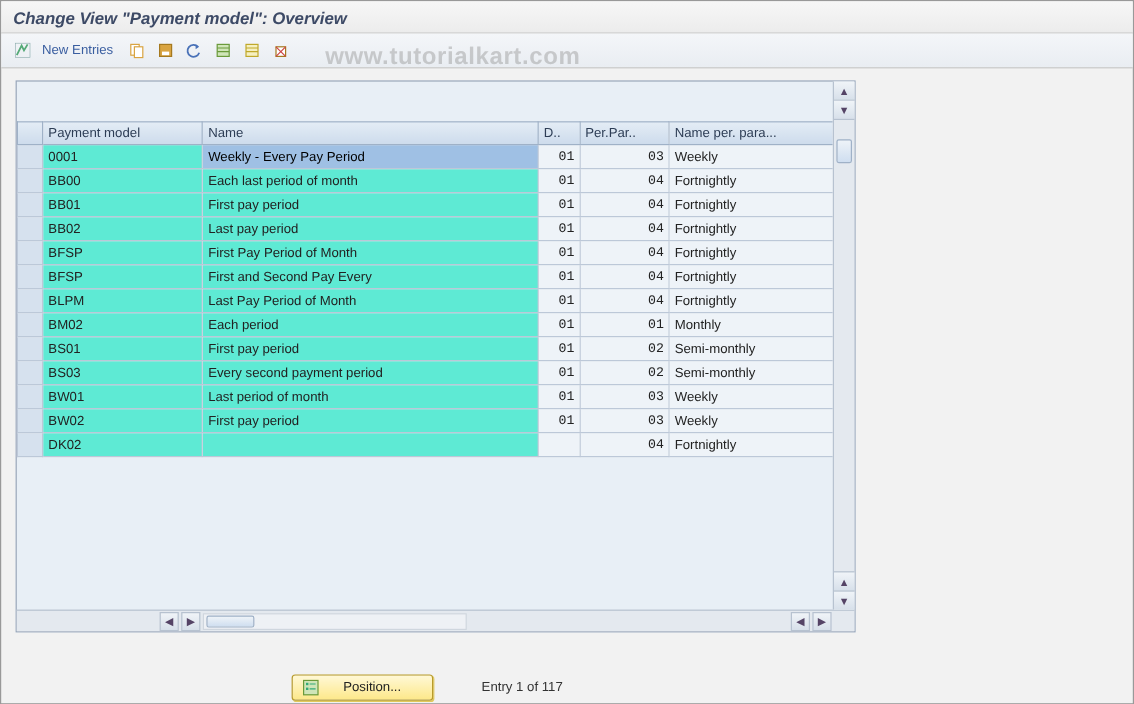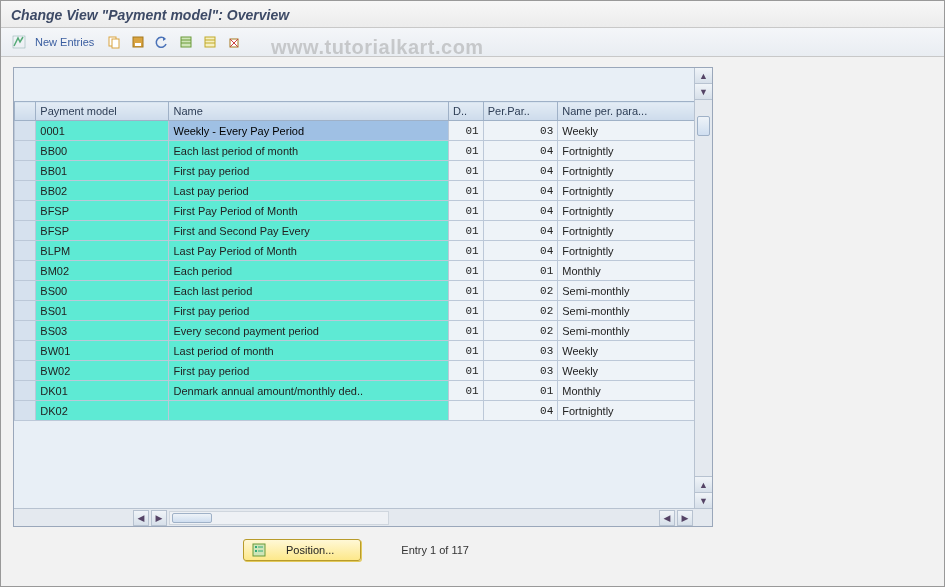--- a/index.html
+++ b/index.html
@@ -147,20 +147,21 @@
     border:1px solid #b7c2d0;margin:1px;
     font-size:9px;color:#546;cursor:pointer;
   }
   .hscroll .htrack {height:14px;background:#eef1f5;border:1px solid #cfd6de;margin:1px;position:relative;}
   .hscroll .hthumb{position:absolute;left:2px;top:1px;bottom:1px;width:40px;background:linear-gradient(#eef3f8,#cfdef0);border:1px solid #9fb1c7;border-radius:2px;}
   .footer {
     display:flex;
     align-items:center;
     gap:40px;
     padding:12px 0 0 230px;
+    margin-top:23px;
   }
   .pos-btn {
     display:inline-flex;align-items:center;gap:20px;
     padding:3px 26px 3px 8px;
     background:linear-gradient(#fff8d6,#fde88a);
     border:1px solid #b89b2b;
     border-radius:3px;
     box-shadow:1px 1px #e2c95a;
     cursor:pointer;
     position:relative;
@@ -341,75 +342,55 @@
                   <td class="input">BM02</td>
                   <td class="input">Each period</td>
                   <td class="num">01</td>
                   <td class="num">01</td>
                   <td>Monthly</td>
                   <td></td>
                   <td></td>
                 </tr>
                 <tr>
                   <td class="rh"></td>
-                  <td class="input">BS00</td>
-                  <td class="input">Each last period</td>
+                  <td class="input">BS01</td>
+                  <td class="input">First pay period</td>
                   <td class="num">01</td>
                   <td class="num">02</td>
                   <td>Semi-monthly</td>
                   <td></td>
                   <td></td>
                 </tr>
                 <tr>
                   <td class="rh"></td>
-                  <td class="input">BS01</td>
-                  <td class="input">First pay period</td>
+                  <td class="input">BS03</td>
+                  <td class="input">Every second payment period</td>
                   <td class="num">01</td>
                   <td class="num">02</td>
                   <td>Semi-monthly</td>
                   <td></td>
                   <td></td>
                 </tr>
                 <tr>
                   <td class="rh"></td>
-                  <td class="input">BS03</td>
-                  <td class="input">Every second payment period</td>
-                  <td class="num">01</td>
-                  <td class="num">02</td>
-                  <td>Semi-monthly</td>
-                  <td></td>
-                  <td></td>
-                </tr>
-                <tr>
-                  <td class="rh"></td>
                   <td class="input">BW01</td>
                   <td class="input">Last period of month</td>
                   <td class="num">01</td>
                   <td class="num">03</td>
                   <td>Weekly</td>
                   <td></td>
                   <td></td>
                 </tr>
                 <tr>
                   <td class="rh"></td>
                   <td class="input">BW02</td>
                   <td class="input">First pay period</td>
                   <td class="num">01</td>
                   <td class="num">03</td>
                   <td>Weekly</td>
-                  <td></td>
-                  <td></td>
-                </tr>
-                <tr>
-                  <td class="rh"></td>
-                  <td class="input">DK01</td>
-                  <td class="input">Denmark annual amount/monthly ded..</td>
-                  <td class="num">01</td>
-                  <td class="num">01</td>
-                  <td>Monthly</td>
                   <td></td>
                   <td></td>
                 </tr>
                 <tr>
                   <td class="rh"></td>
                   <td class="input">DK02</td>
                   <td class="input"></td>
                   <td class="num"></td>
                   <td class="num">04</td>
                   <td>Fortnightly</td>

